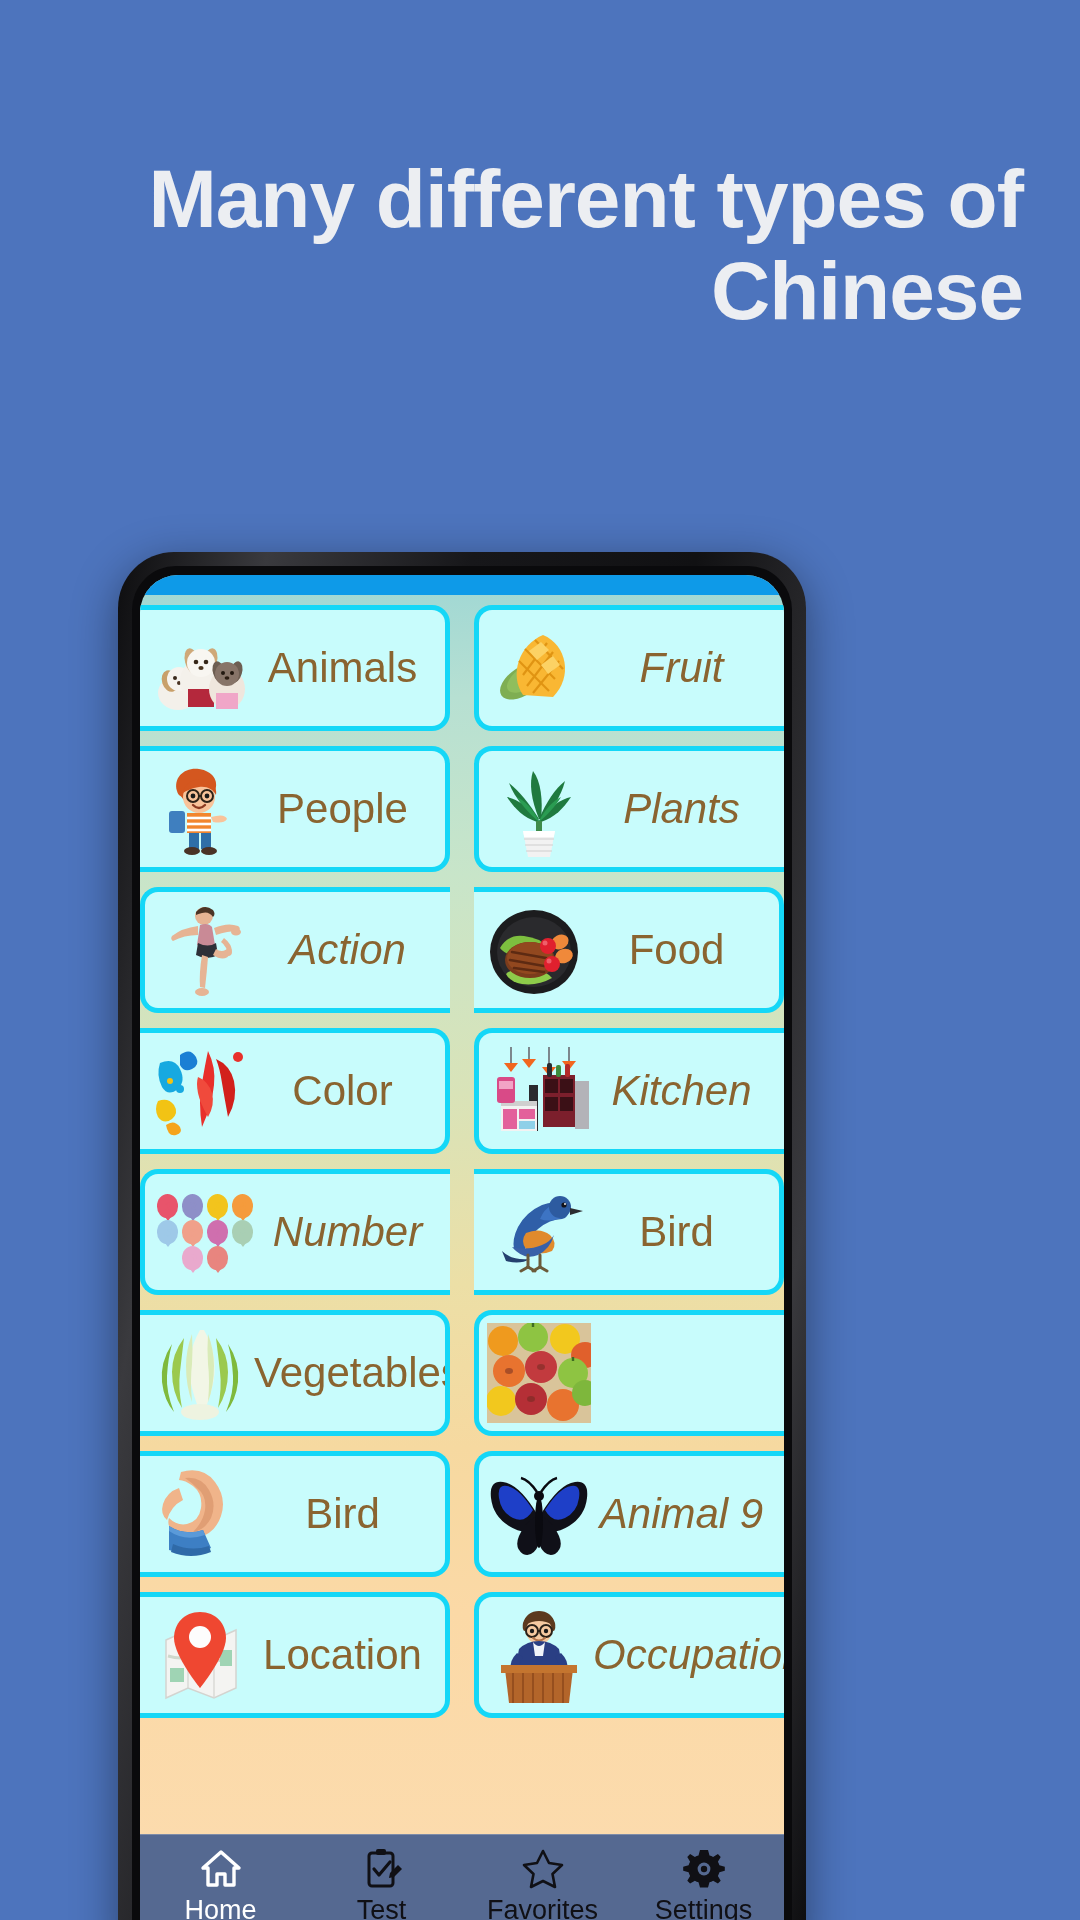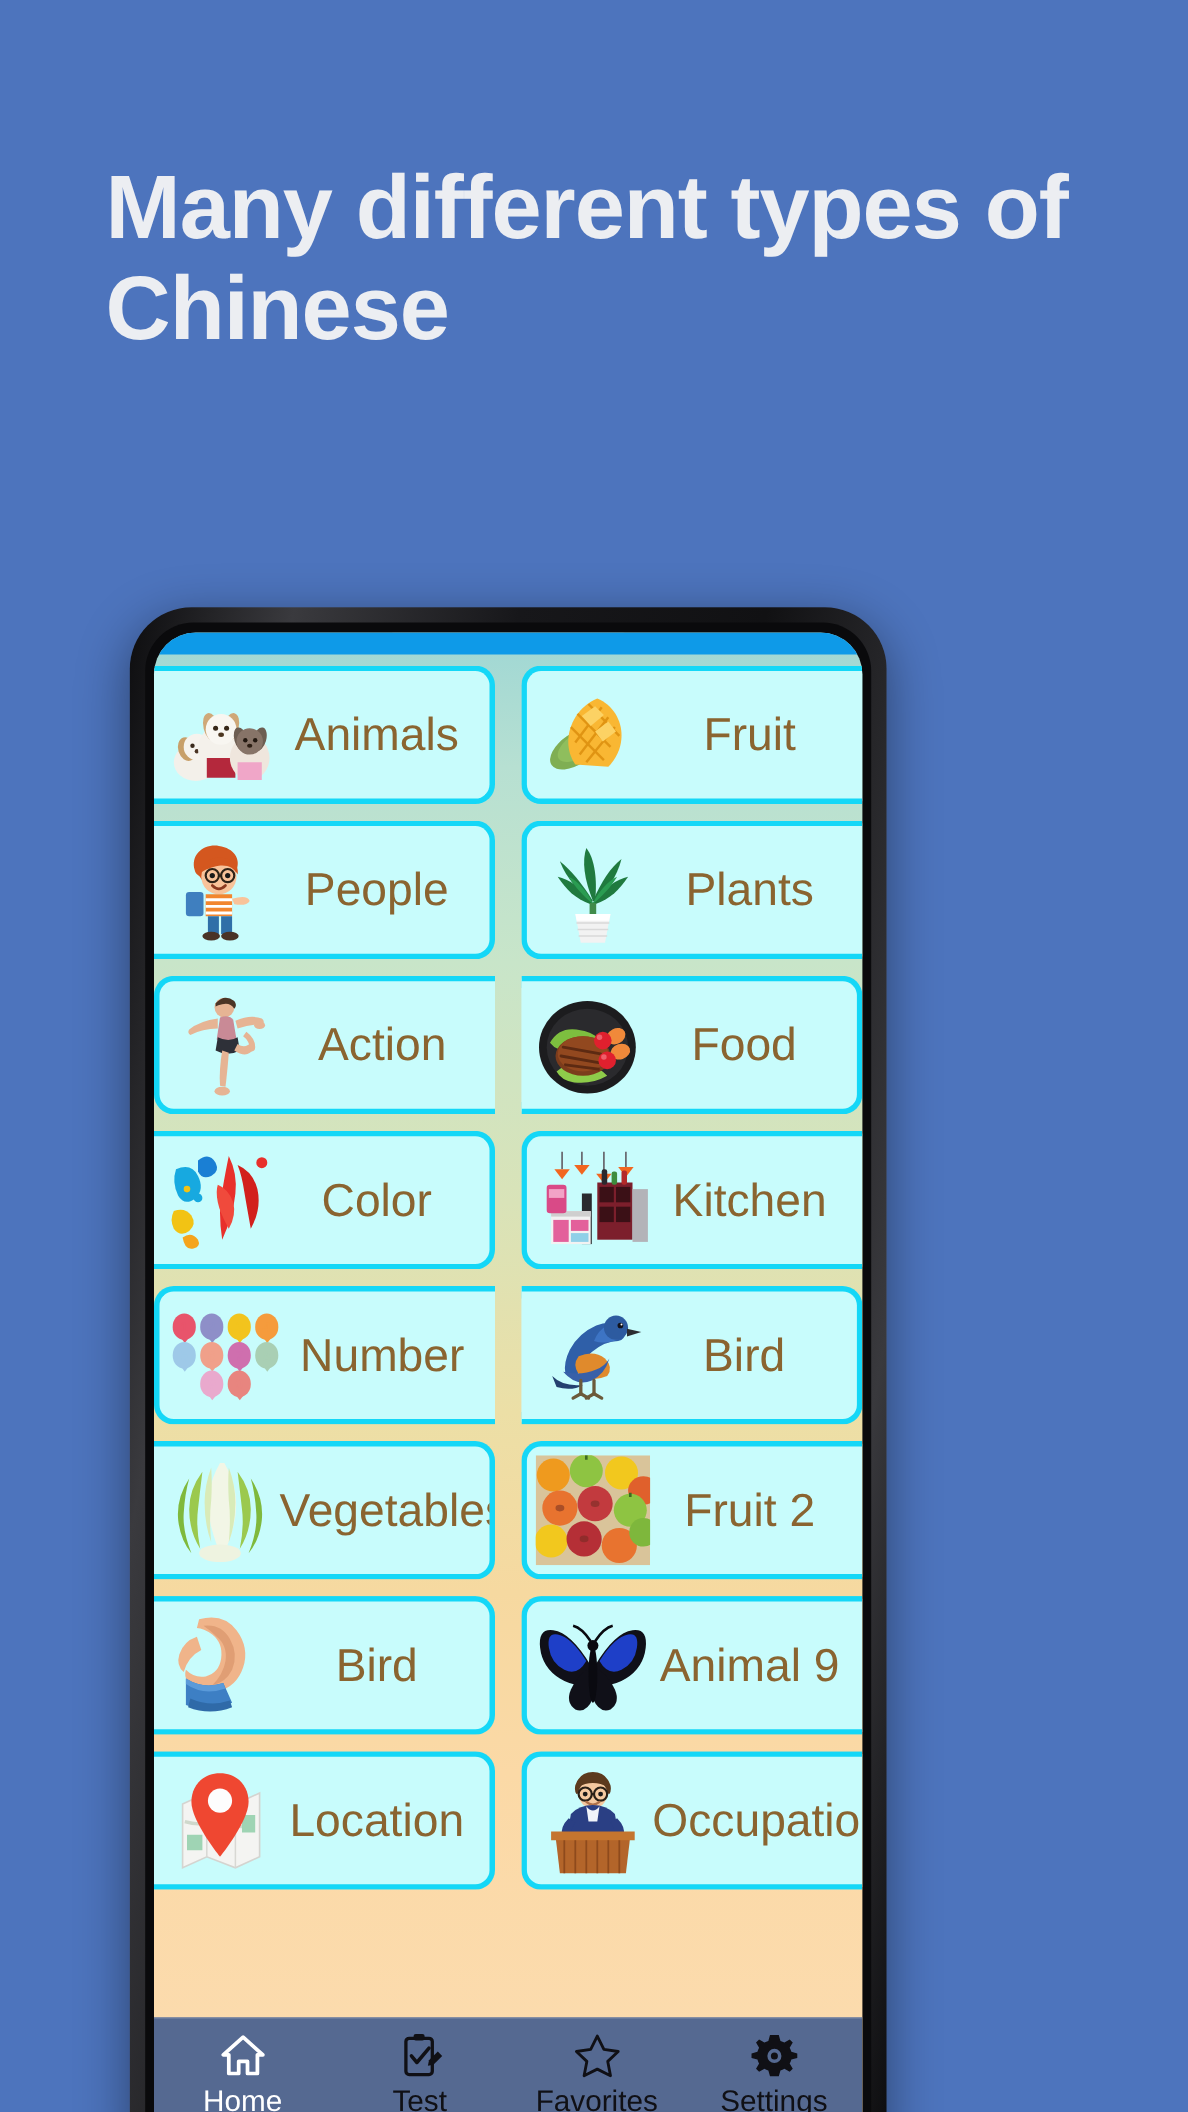--- a/index.html
+++ b/index.html
@@ -6,28 +6,28 @@
   html, body {
     width: 1080px; height: 1920px;
     overflow: hidden;
     font-family: "Liberation Sans", sans-serif;
   }
   body { background: #4d74bd; position: relative; }
 
   
   .headline {
     position: absolute;
-    left: 0; right: 0; top: 143px;
-    text-align: left;
+    left: 0; right: 0; top: 153px;
+    text-align: right;
     color: #eceef2;
     font-size: 82px;
     font-weight: bold;
     line-height: 1.12;
     letter-spacing: -1px;
-    padding: 0 96px;
+    padding: 0 57px;
   }
 
   
   .phone {
     position: absolute;
     left: 118px;
     top: 552px;
     width: 688px;
     height: 1400px;
     border-radius: 56px 56px 0 0;
@@ -85,21 +85,21 @@
   .card {
     position: relative;
     background: #c8fcfc;
     border: 5px solid #14d7f7;
     border-radius: 18px;
     display: flex;
     align-items: center;
     overflow: hidden;
   }
   .card.left  { border-left: none;  border-top-left-radius: 0;  border-bottom-left-radius: 0; margin-left: 0; }
-  .card.right { border-right: none; border-top-right-radius: 0; border-bottom-right-radius: 0; }
+  .card.right { border-right: none; border-top-right-radius: 0; border-bottom-right-radius: 0; font-style: italic; }
 
   .thumb {
     width: 108px; min-width: 108px;
     height: 104px;
     margin-left: 6px;
     display: flex;
     align-items: center;
     justify-content: center;
     position: relative;
   }
@@ -443,21 +443,20 @@
         <ellipse cx="22" cy="48" rx="4" ry="3"></ellipse>
                   <ellipse cx="54" cy="44" rx="4" ry="3"></ellipse>
                   <ellipse cx="44" cy="76" rx="4" ry="3"></ellipse>
       </g>
       <g stroke="#3e6b22" stroke-width="2.4" fill="none">
         <path d="M46 4 v-4"></path>
                   <path d="M86 38 v-4"></path>
       </g>
               </svg>
             </span>
-            <span class="card-label">Fruit 2</span>
           </div>
           <div class="card left">
             <span class="thumb">
               <svg width="98" height="100" viewBox="0 0 98 100">
       <path d="M30 8 q22-6 34 10 q12 16 6 34 q-6 18-24 22 q-16 4-26-8 q-4-6-2-12 q8 8 18 6 q12-3 14-16 q2-14-8-22 q-8-6-14-6z" fill="#f0b48a"></path>
       <path d="M34 14 q16-2 24 12 q8 14 2 28 q-6 12-18 14 q10-10 12-22 q2-14-8-22 q-6-6-12-10z" fill="#e09e74"></path>
       <path d="M18 62 q16 10 34 4 l8 18 q-20 10-42 2z" fill="#3d7fc4"></path>
       <path d="M18 62 q16 10 34 4 l2 5 q-20 7-36-4z" fill="#5a9ad9"></path>
       <path d="M22 80 q18 8 36 2 l2 6 q-20 8-40 0z" fill="#2f6aa8"></path>
       <path d="M28 24 q-12 4-16 16 q-3 10 4 16 q4-14 16-20z" fill="#f0b48a"></path>

